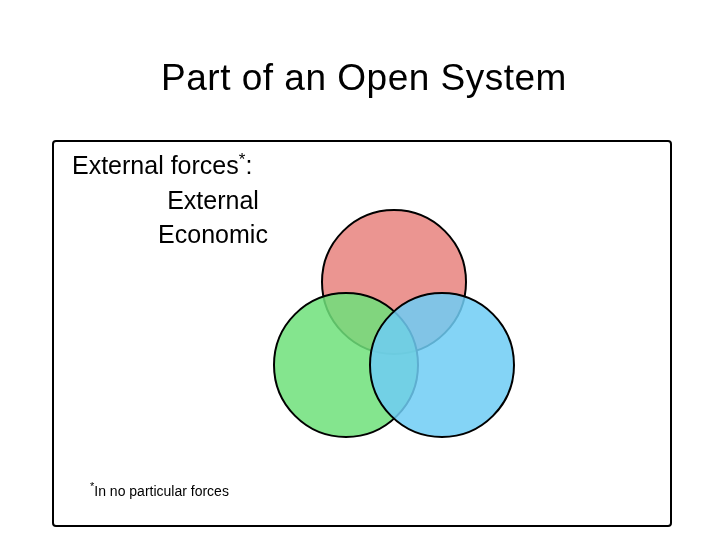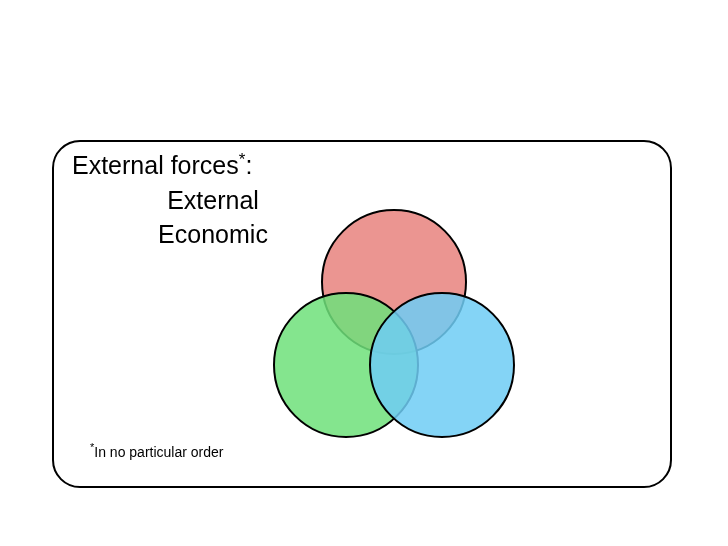--- a/index.html
+++ b/index.html
@@ -30,23 +30,23 @@
     font-weight: 400;
     letter-spacing: 0.5px;
     color: #000000;
     line-height: 1.1;
   }
   .content-box {
     position: absolute;
     left: 52px;
     top: 140px;
     width: 620px;
-    height: 348px;
+    height: 387px;
     border: 2px solid #000000;
-    border-radius: 28px;
+    border-radius: 4px;
     background: #ffffff;
     box-sizing: border-box;
   }
   .forces-block {
     position: absolute;
     left: 14px;
     top: 6px;
     width: 290px;
     text-align: center;
     font-size: 25px;
@@ -88,33 +88,34 @@
   }
   .venn svg {
     display: block;
   }
 </style>
 </head>
 <body>
 
 <div class="slide">
 
+  <div class="slide-title">Part of an Open System</div>
 
   <div class="content-box">
 
     <div class="forces-block">
       <div class="forces-heading"><span>External forces</span><span class="star">*</span><span>:</span></div>
       <div class="force-item">External</div>
       <div class="force-item">Economic</div>
     </div>
 
     <div class="venn">
       <svg width="290" height="255" viewBox="0 0 290 255" xmlns="http://www.w3.org/2000/svg">
         <circle cx="150" cy="80" r="72" fill="#e8827e" fill-opacity="0.85" stroke="#000000" stroke-width="2"></circle>
         <circle cx="102" cy="163" r="72" fill="#6ee07a" fill-opacity="0.85" stroke="#000000" stroke-width="2"></circle>
         <circle cx="198" cy="163" r="72" fill="#6ecdf5" fill-opacity="0.85" stroke="#000000" stroke-width="2"></circle>
       </svg>
     </div>
 
-    <div class="footnote"><span class="star">*</span><span>In no particular order</span></div>
+    <div class="footnote"><span class="star">*</span><span>In no particular forces</span></div>
 
   </div>
 </div>
 
 </body></html>

